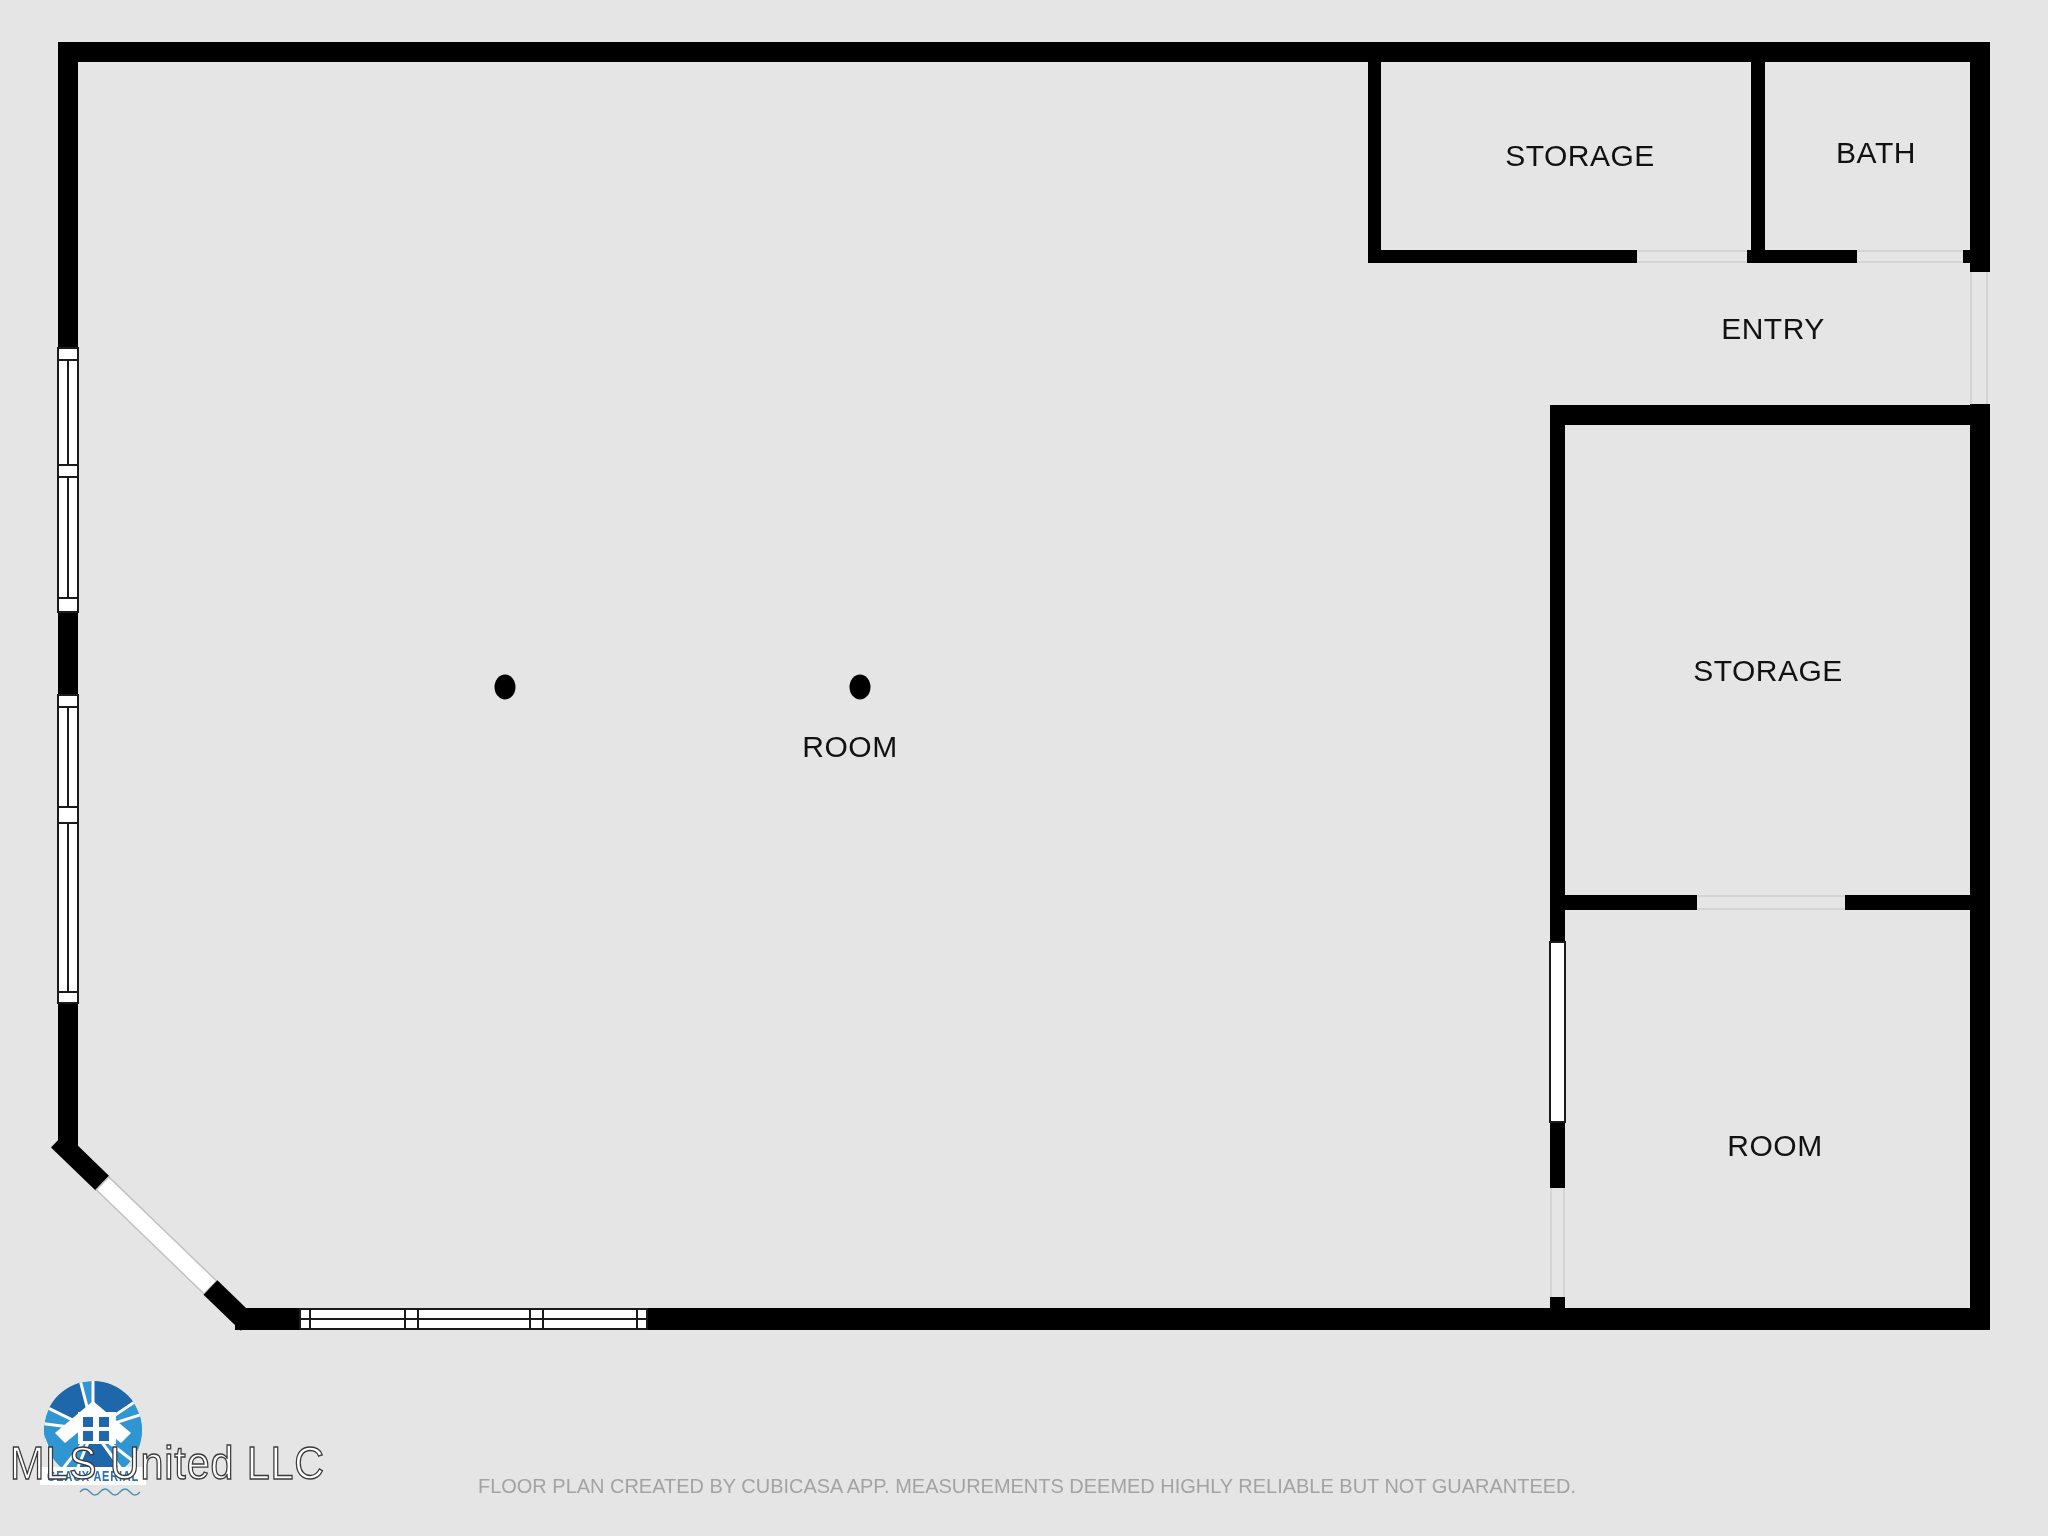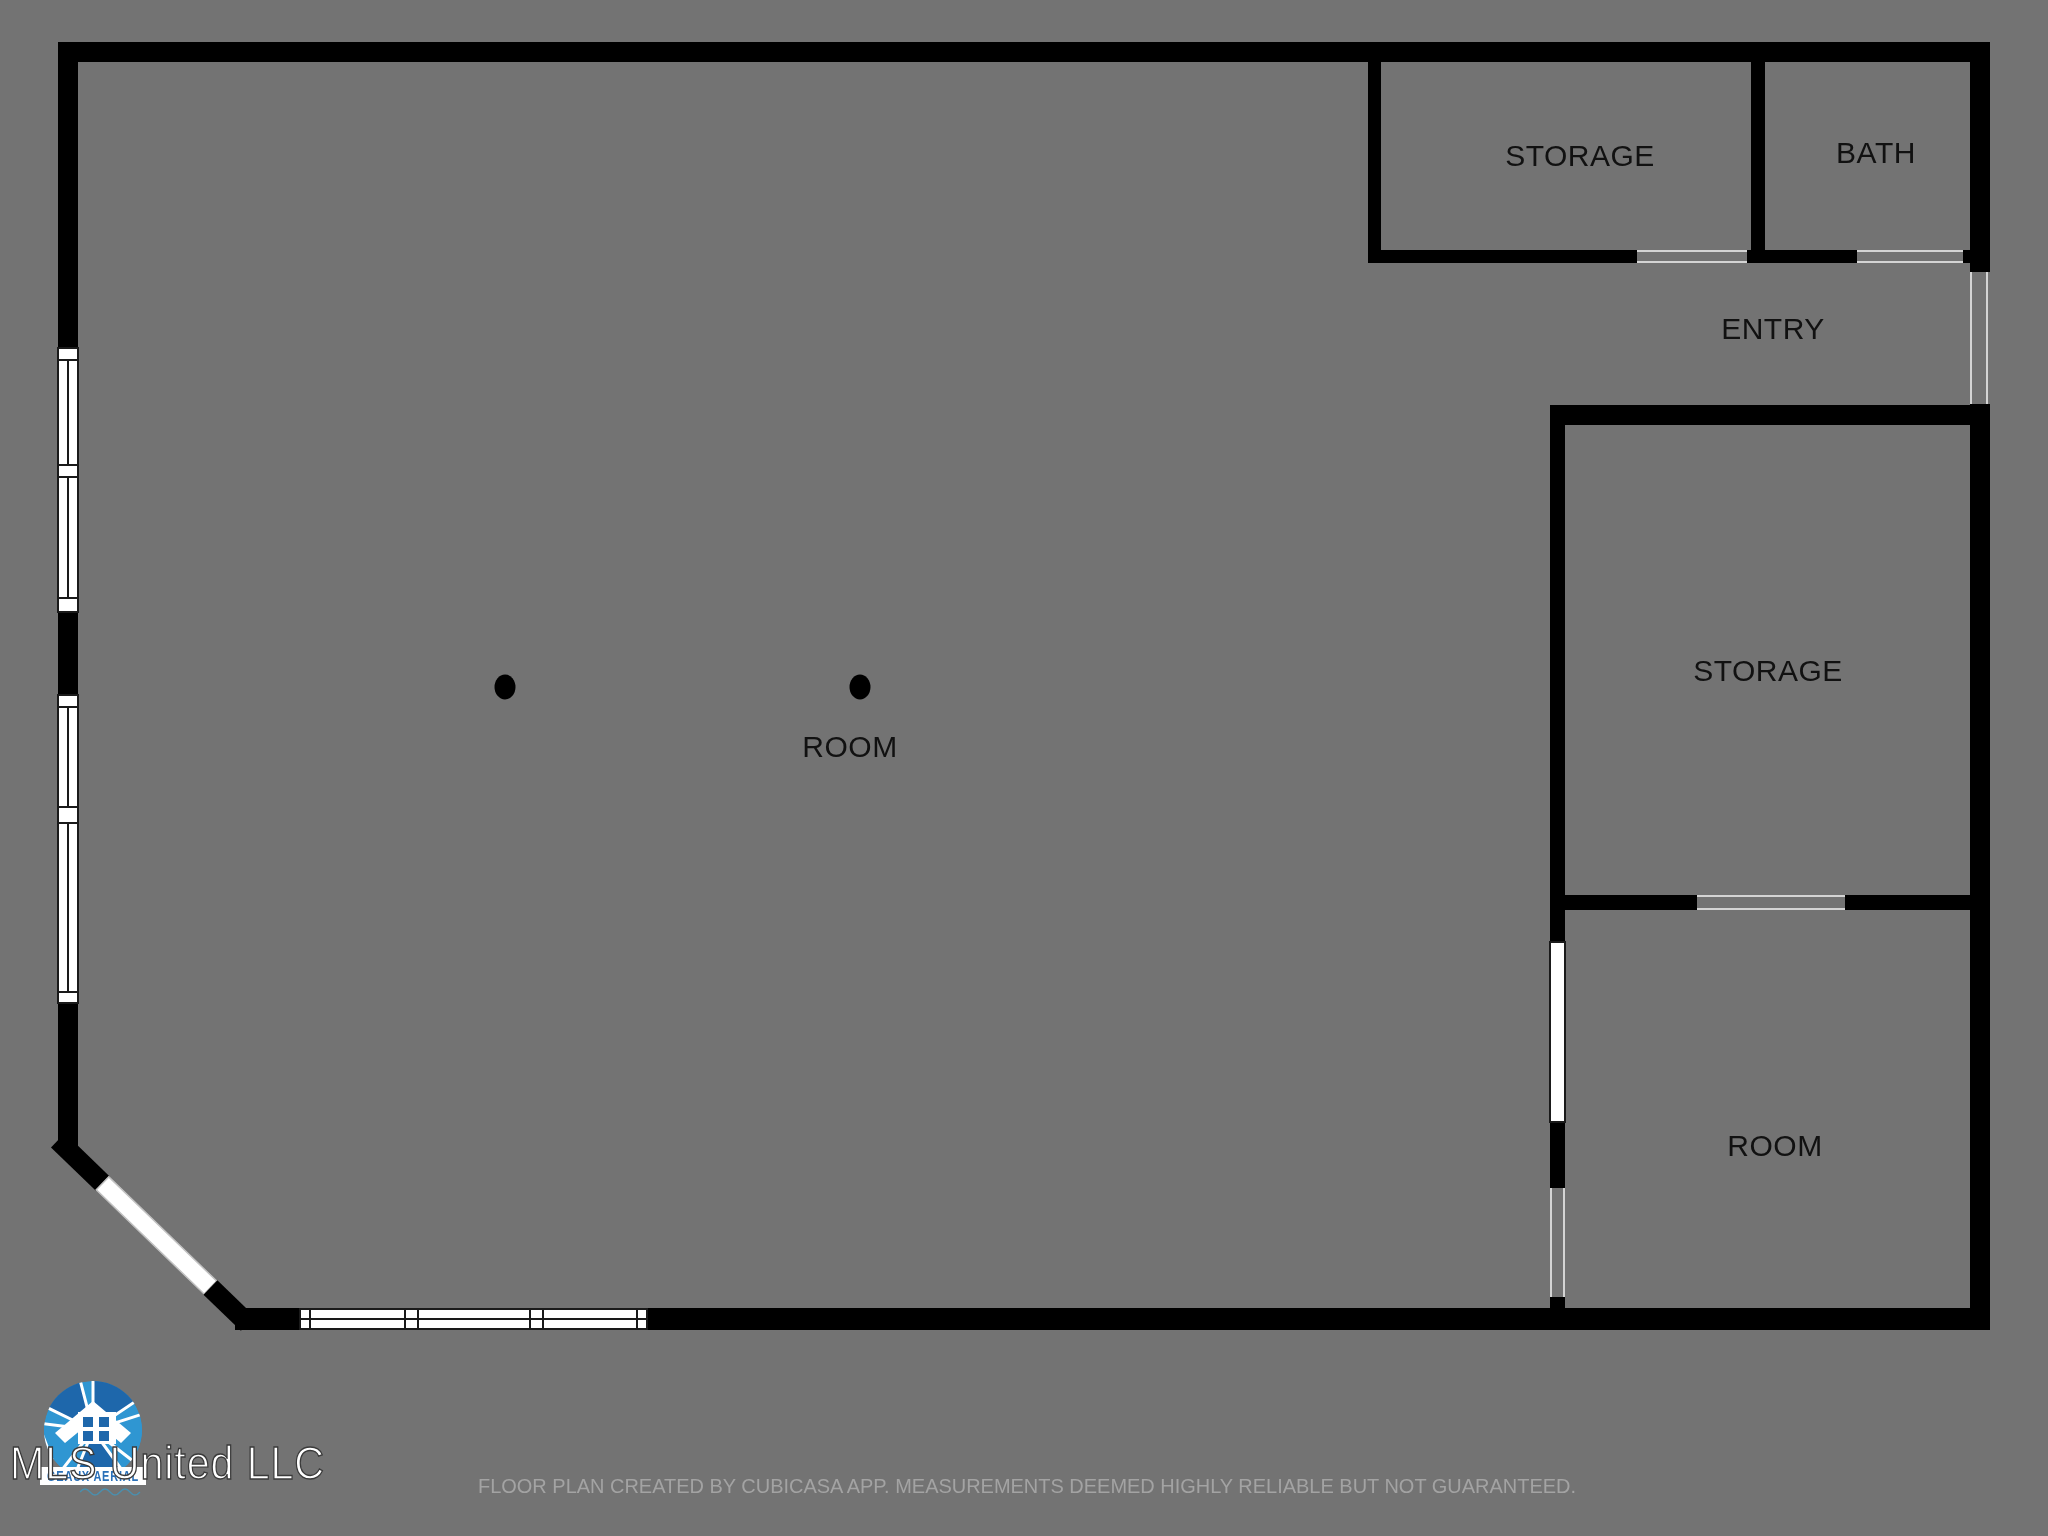--- a/index.html
+++ b/index.html
@@ -1,16 +1,16 @@
 <!DOCTYPE html>
 <html><head>
 <meta charset="utf-8">
 <style>
   html,body{margin:0;padding:0;background:#ffffff;}
-  .page{position:relative;width:2048px;height:1536px;background:#737373;overflow:hidden;
+  .page{position:relative;width:2048px;height:1536px;background:#e5e5e5;overflow:hidden;
         font-family:"Liberation Sans",sans-serif;}
   svg text{font-family:"Liberation Sans",sans-serif;}
   .room-label{font-size:30px;fill:#111111;letter-spacing:0.5px;text-anchor:middle;}
   .footer-label{font-size:21px;fill:#a3a3a3;}
   .logo-company{font-size:47px;fill:#ffffff;stroke:#3a3a3a;stroke-width:1.4;letter-spacing:1px;}
   .logo-brand{font-size:14px;font-weight:bold;fill:#2a70b8;text-anchor:middle;letter-spacing:1px;}
 </style>
 </head>
 <body>
 

